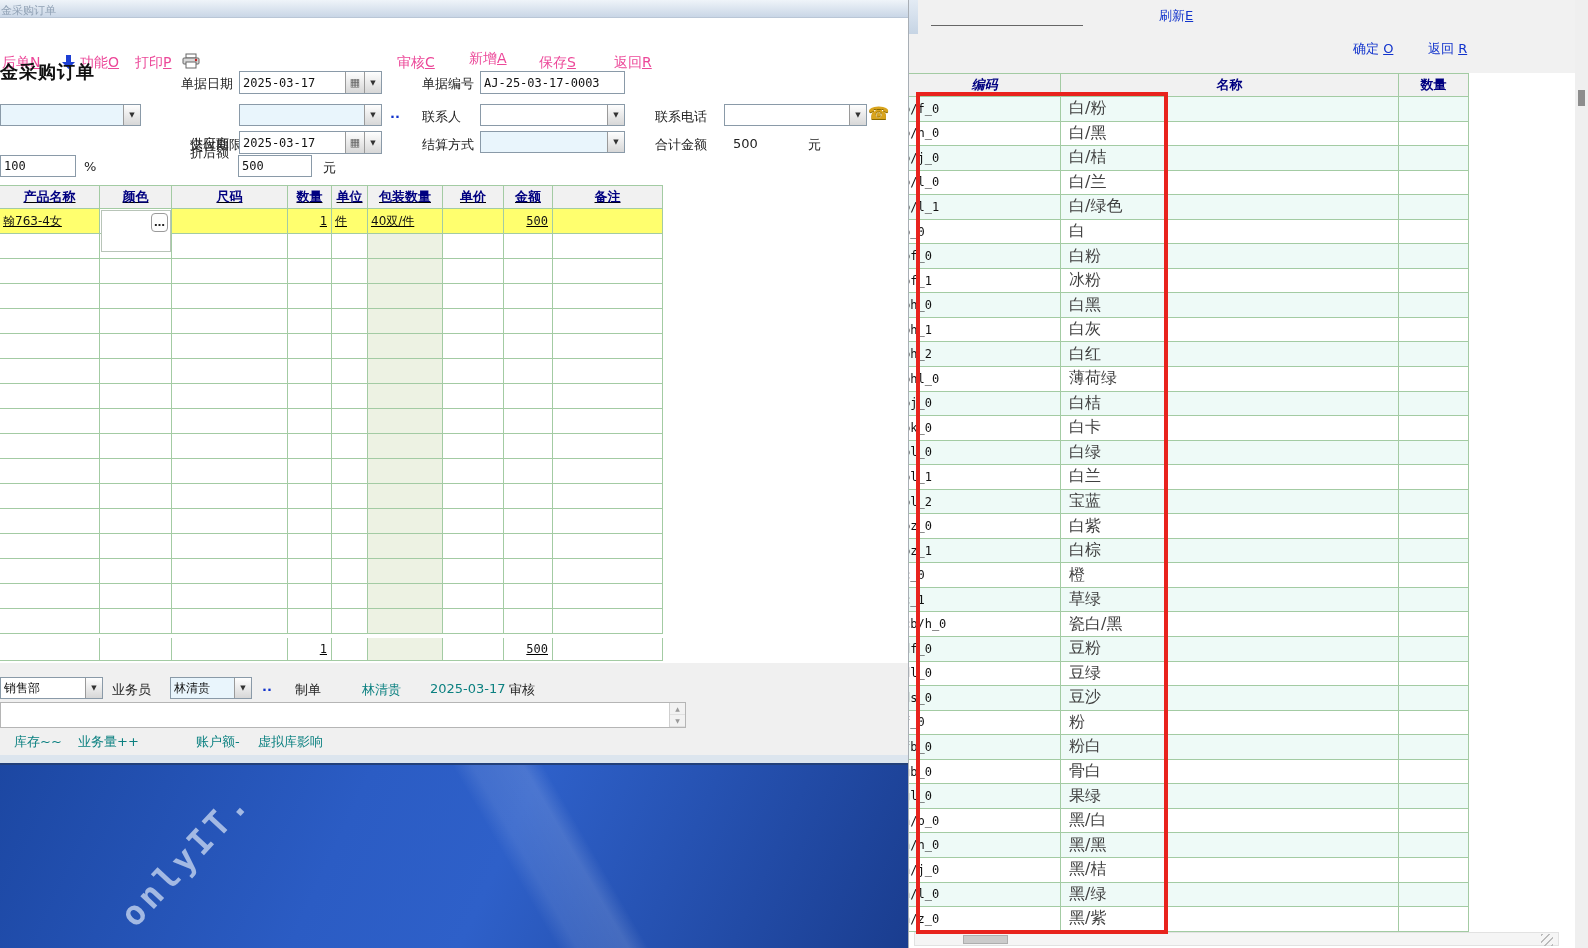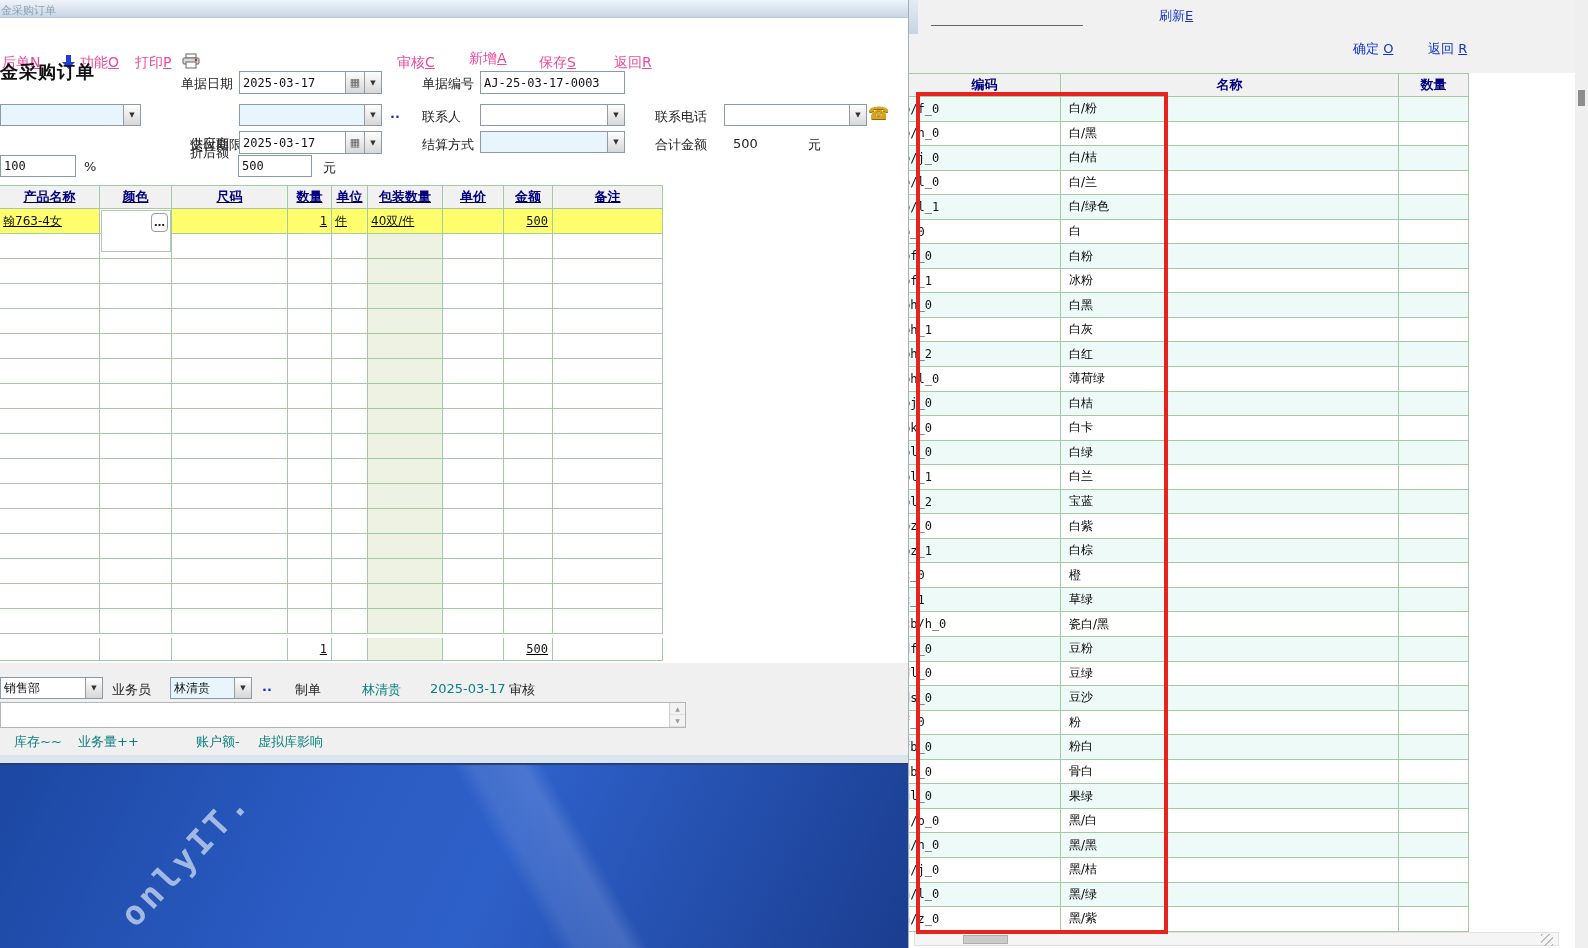--- a/index.html
+++ b/index.html
@@ -85,23 +85,23 @@
   .ctable { position:absolute; left:0; top:73px; width:560px; border-top:1px solid #a3cba3; }
   .chead { display:flex; }
   .chead .ch { height:23px; background:#f1f1f1; border-right:1px solid #a3cba3; border-bottom:1px solid #a3cba3;
                color:#000080; font-size:13px; font-weight:bold; display:flex; align-items:center; justify-content:center; }
   .crow { display:flex; height:24.56px; cursor:pointer; }
   .crow.alt .cc { background:#eefaf7; }
   .cc { background:#fff; border-right:1px solid #a3cba3; border-bottom:1px solid #a3cba3;
         display:flex; align-items:center; overflow:hidden; }
   .cc.code { width:152px; font-family:"DejaVu Sans Mono", monospace; font-size:12px; color:#111; }
   .cc.code span { margin-left:-6px; white-space:nowrap; }
-  .cc.name { width:338px; font-size:12px; color:#000000; padding-left:8px; }
+  .cc.name { width:338px; font-size:16px; color:#404040; padding-left:8px; }
   .cc.qty  { width:70px; }
-  .ch.code { width:152px; } .ch.name { width:338px; } .ch.qty { width:70px; }
+  .ch.code { width:152px;font-style:italic; } .ch.name { width:338px; } .ch.qty { width:70px; }
 
   .redbox { position:absolute; left:7px; top:92px; width:252px; height:842px;
             border:4px solid #e8231d; z-index:40; pointer-events:none; }
   .hscroll { position:absolute; left:5px; top:932px; width:645px; height:14px; background:#f5f5f5; border:1px solid #e2e2e2; }
   .hscroll .thumb { position:absolute; left:48px; top:2px; width:45px; height:9px; background:#cbcbcb; border:1px solid #aeaeae; }
   .vscroll { position:absolute; left:666px; top:0; width:14px; height:948px; background:#efefef; }
   .vscroll .thumb { position:absolute; left:3px; top:90px; width:7px; height:16px; background:#8d8d8d; }
   .grip { position:absolute; left:632px; top:934px; width:12px; height:12px;
           background:repeating-linear-gradient(135deg,#bbb 0 2px,transparent 2px 5px); }
 

